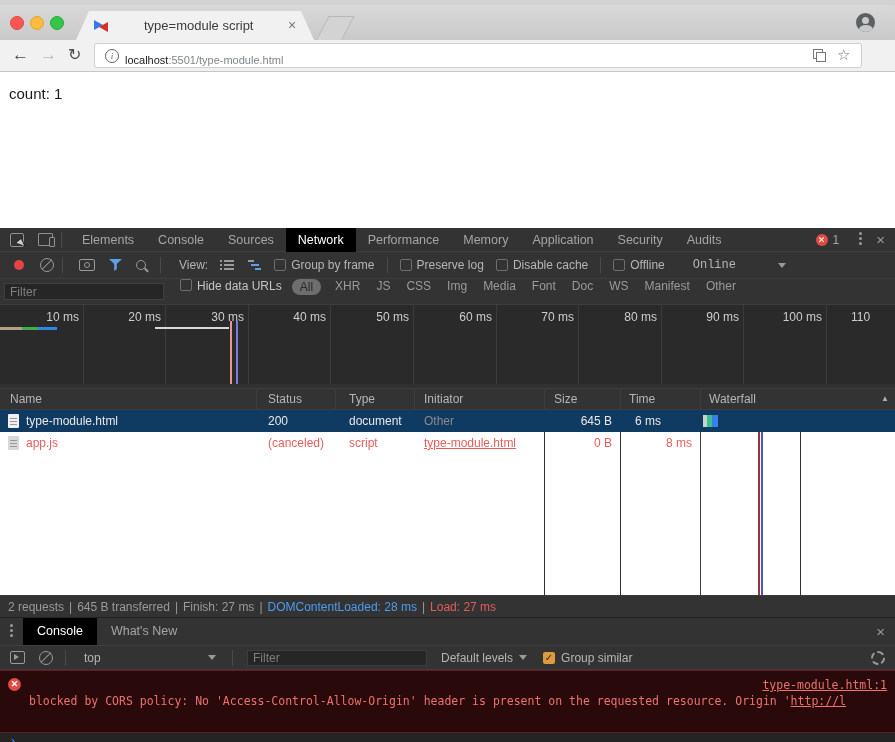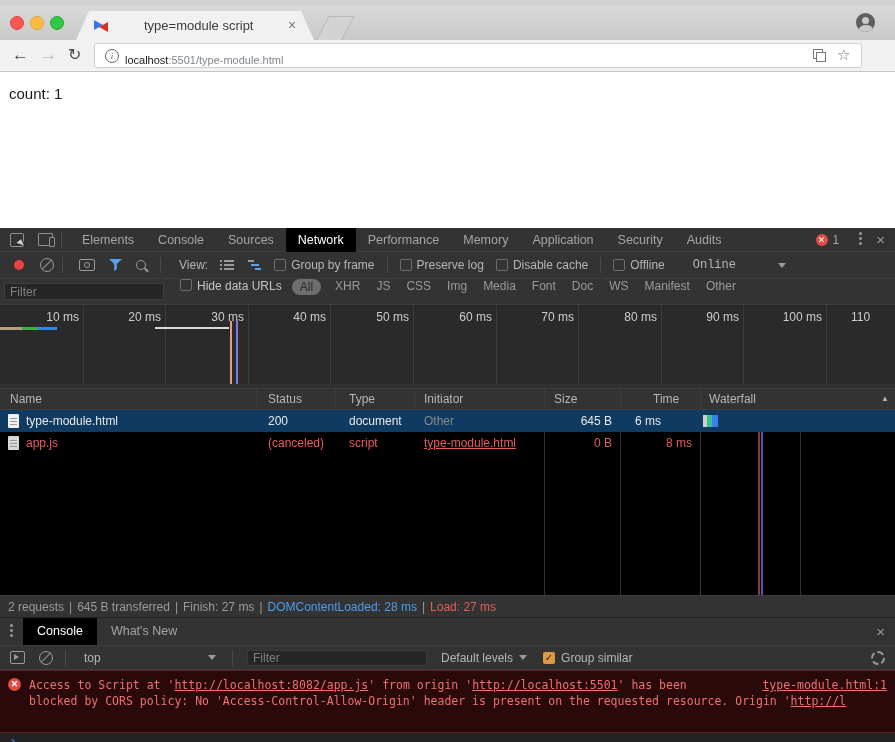--- a/index.html
+++ b/index.html
@@ -104,21 +104,21 @@
   .gl{position:absolute;top:0;width:1px;height:80px;background:#3c3c3c;}
   .ovw-band{left:0;top:79px;width:895px;height:5px;background:#313131;}
   .seg{position:absolute;top:22px;height:3px;}
   .evline{position:absolute;top:16px;width:2px;height:64px;}
 
   .tbl-hdr{left:0;top:389px;width:895px;height:21px;background:#333;border-bottom:1px solid #3d3d3d;box-sizing:border-box;}
   .hcell{position:absolute;top:3px;color:#b5b5b5;font-size:12px;}
   .hdiv{position:absolute;top:0;width:1px;height:21px;background:#3d3d3d;}
   .sort{position:absolute;right:6px;top:5px;font-size:8px;color:#b0b0b0;}
 
-  .tbl-body{left:0;top:410px;width:895px;height:206px;background:#000000;overflow:hidden;}
+  .tbl-body{left:0;top:410px;width:895px;height:206px;background:#ffffff;overflow:hidden;}
   .bdiv{position:absolute;top:0;width:1px;height:185px;background:#313131;}
   .bevline{position:absolute;top:0;height:185px;}
   .row{position:absolute;left:0;width:895px;height:22px;font-size:12px;}
   .row1{top:0;background:#0f3a62;color:#e8e8e8;}
   .row2{top:22px;color:#e45d5d;}
   .cell{position:absolute;top:4px;white-space:nowrap;}
   .doc-ic{position:absolute;left:8px;top:4px;width:11px;height:14px;background:#f0f0f0;border-radius:1px;}
   .doc-ic i{position:absolute;left:2px;width:7px;height:1px;background:#999;}
   .dim{color:#8a8a8a;}
   .rlink{text-decoration:underline;}
@@ -325,21 +325,21 @@
       <span class="hdiv" style="left:335px"></span>
       <span class="hdiv" style="left:414px"></span>
       <span class="hdiv" style="left:544px"></span>
       <span class="hdiv" style="left:620px"></span>
       <span class="hdiv" style="left:700px"></span>
     <span class="hcell" style="left:10px">Name</span>
     <span class="hcell" style="left:268px">Status</span>
     <span class="hcell" style="left:349px">Type</span>
     <span class="hcell" style="left:424px">Initiator</span>
     <span class="hcell" style="left:554px">Size</span>
-    <span class="hcell" style="left:653px">Time</span>
+    <span class="hcell" style="left:629px">Time</span>
     <span class="hcell" style="left:709px">Waterfall</span>
     <span class="sort">▲</span>
   </div>
 
   <div class="abs tbl-body">
     <span class="bdiv" style="left:544px"></span>
       <span class="bdiv" style="left:620px"></span>
       <span class="bdiv" style="left:700px;background:#3a3a3a;"></span>
       <span class="bdiv" style="left:800px"></span>
     <span class="bevline" style="left:758px;width:2px;background:#8c3838;"></span>
@@ -415,21 +415,20 @@
       <span class="tri-down"></span>
     </span>
     <span class="cb-on">✓</span>
     <span class="cb-label">Group similar</span>
     <span class="gear"></span>
   </div>
 
   <div class="abs con-error">
     <span class="err-ic2">✕</span>
     <span class="src-link">type-module.html:1</span>
-    <div class="eline" style="top:7px;"><span>Access to Script at '</span><span class="elink">http://localhost:8082/app.js</span><span>' from origin '</span><span class="elink">http://localhost:5501</span><span>' has been</span></div>
     <div class="eline" style="top:23px;"><span>blocked by CORS policy: No 'Access-Control-Allow-Origin' header is present on the requested resource. Origin '</span><span class="elink">http://l</span></div>
   </div>
 
   <div class="abs con-prompt">
     <span class="chev">›</span>
   </div>
 
 </div>
 
 </body></html>

